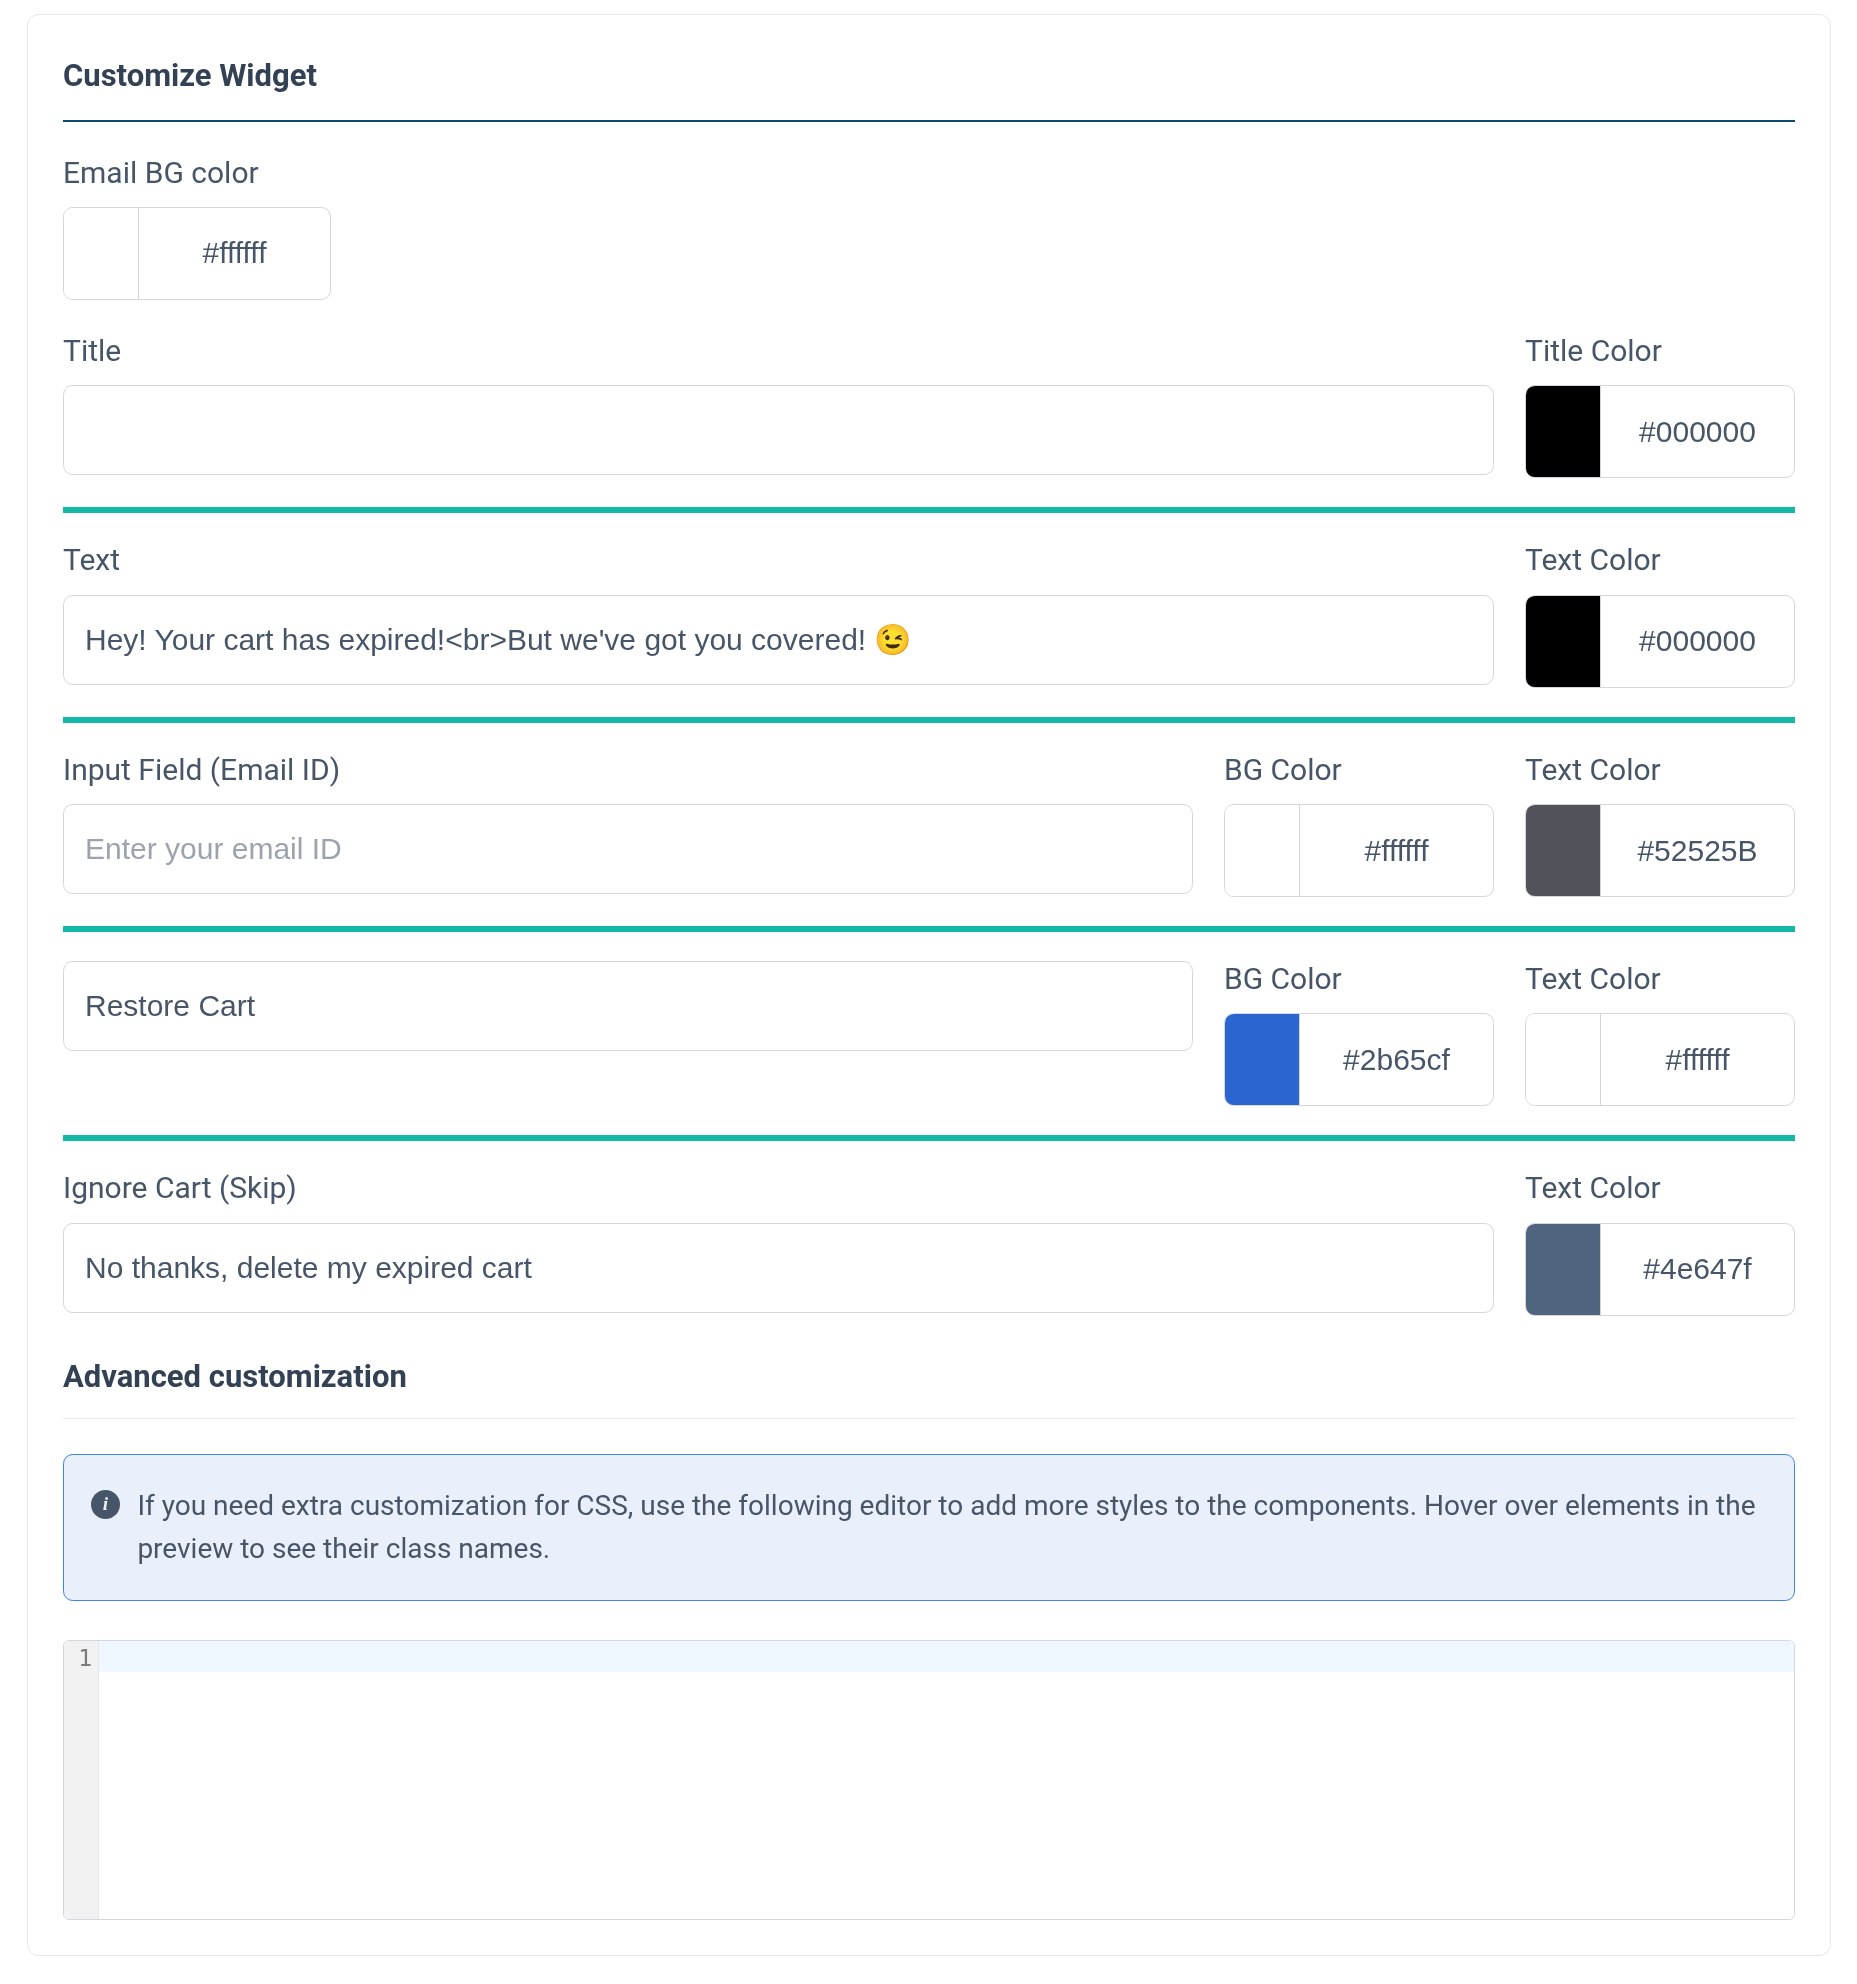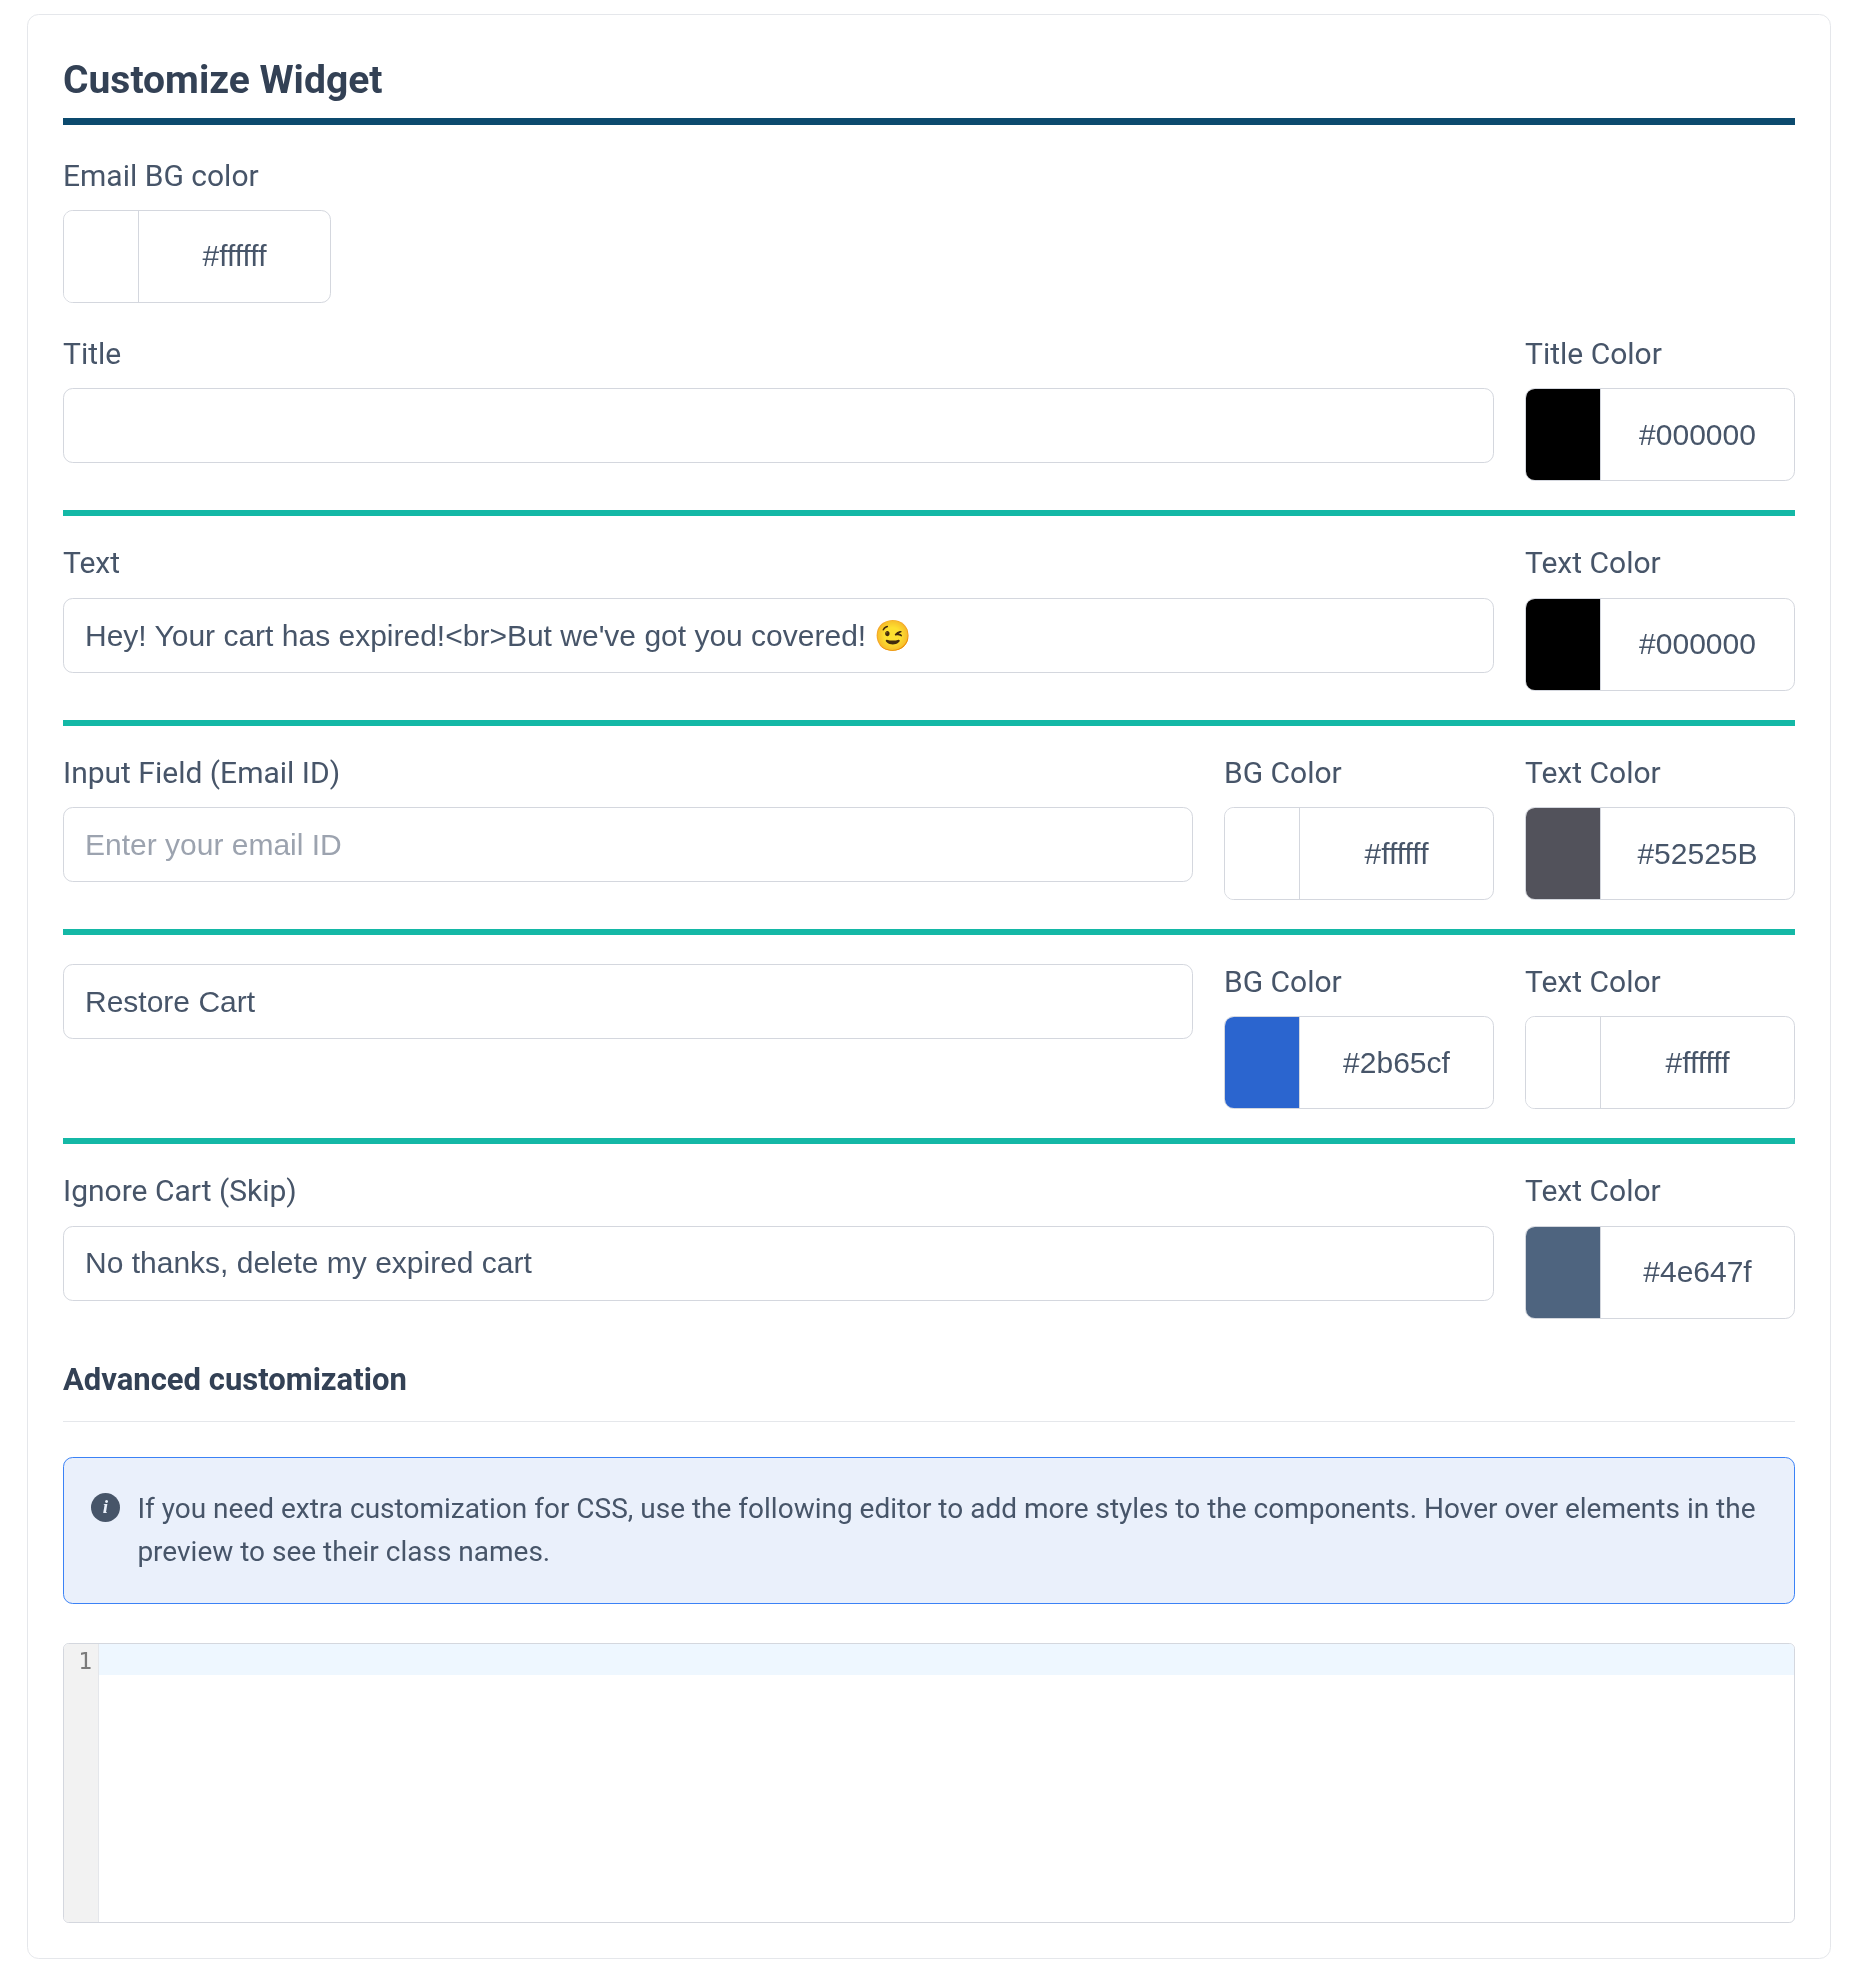--- a/index.html
+++ b/index.html
@@ -13,42 +13,42 @@
   .page { width: 1858px; padding: 13.5px 27px 27px 27px; }
   .card {
     border: 1px solid #e5e7eb;
     border-radius: 11.6px;
     padding: 42px 35px 35px 35px;
     background: #fff;
   }
   .section-title {
     font-weight: 700;
     color: #334155;
-    font-size: 39px;
-    padding-bottom: 15px;
-    border-bottom: 7px solid #0c4a6e;
+    font-size: 31px;
+    padding-bottom: 26px;
+    border-bottom: 2px solid #0c4a6e;
     margin-bottom: 33px;
   }
   .section-title2 {
     font-weight: 700;
     color: #334155;
     font-size: 31px;
     padding-bottom: 23px;
     border-bottom: 1px solid #e5e7eb;
     margin-bottom: 35px;
     margin-top: 42px;
   }
   .label {
     color: #475569;
     font-size: 30px;
     margin-bottom: 17.4px;
   }
   .input-text {
     width: 100%;
-    height: 75px;
+    height: 90px;
     border: 1px solid #d4d7de;
     border-radius: 9.7px;
     font-size: 30px;
     padding: 0 21px;
     color: #475569;
     background: #fff;
     outline: none;
   }
   .input-text::placeholder { color: #9ca3af; }
   .color-group {

